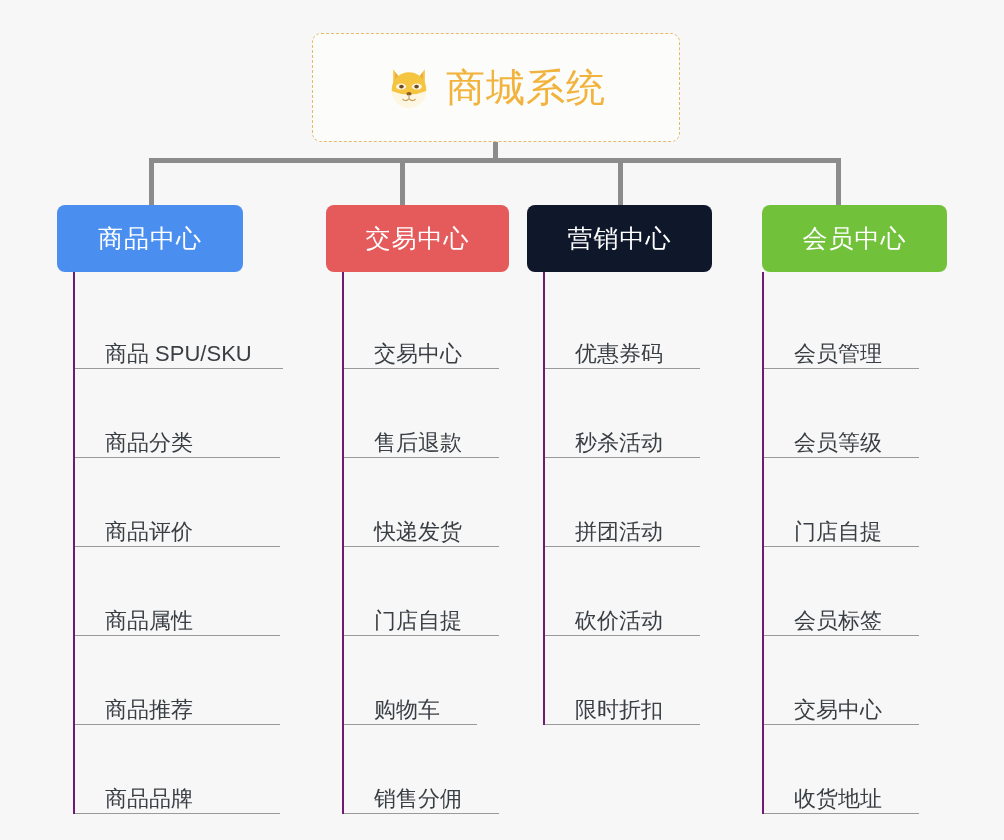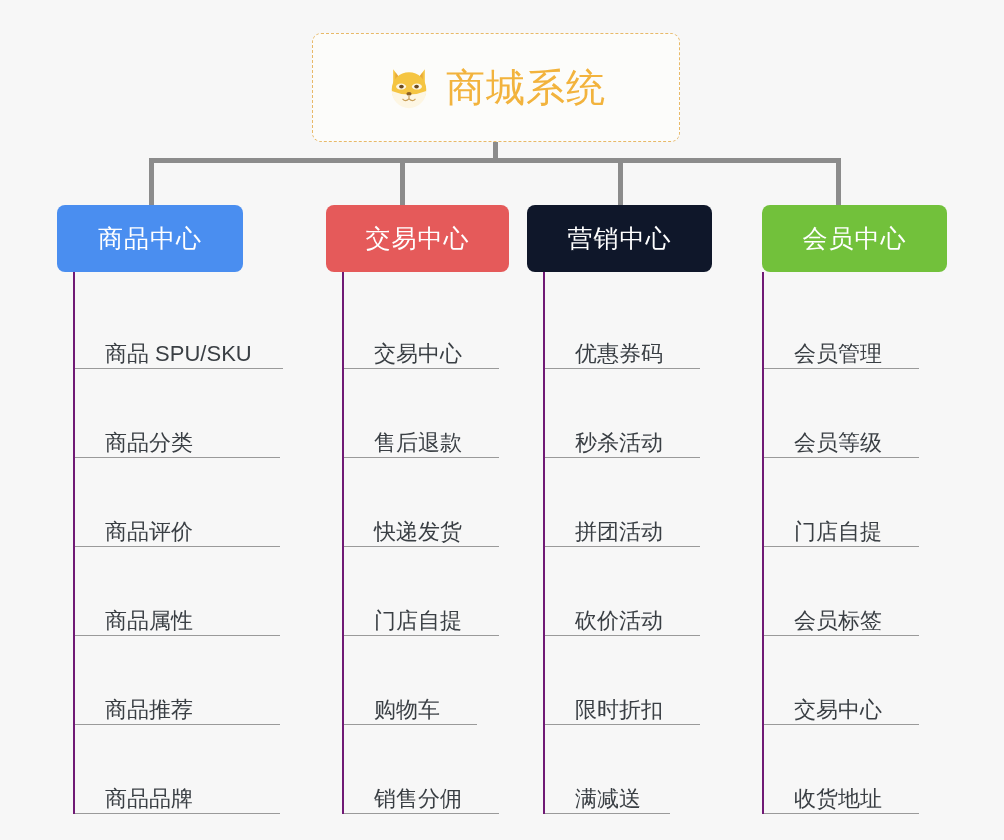--- a/index.html
+++ b/index.html
@@ -242,23 +242,20 @@
         </li>
       <li class="leaf-item">
           <span class="leaf-label">拼团活动</span>
         </li>
       <li class="leaf-item">
           <span class="leaf-label">砍价活动</span>
         </li>
       <li class="leaf-item">
           <span class="leaf-label">限时折扣</span>
         </li>
-      <li class="leaf-item short">
-          <span class="leaf-label">满减送</span>
-        </li>
     </ul>
   </div>
 
   <div class="branch b4">
     <div class="cat-box">
       <span>会员中心</span>
     </div>
     <ul class="leaf-list">
       <li class="leaf-item">
           <span class="leaf-label">会员管理</span>

